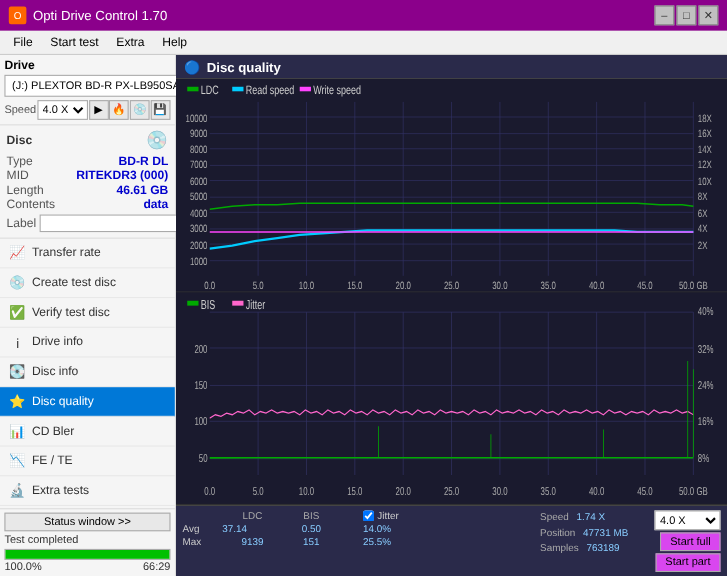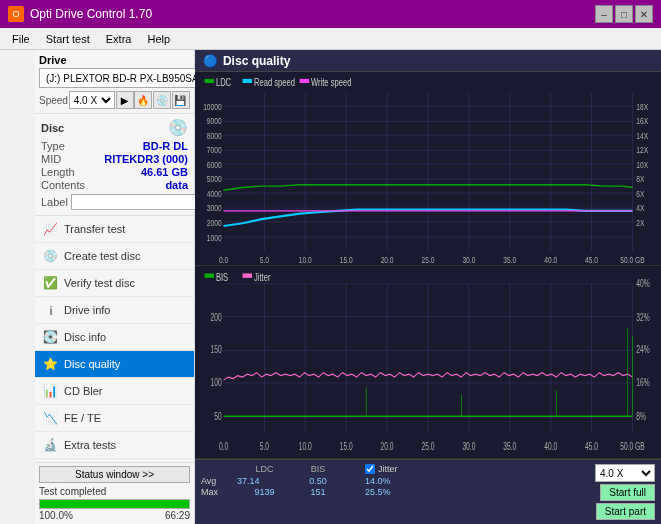--- a/index.html
+++ b/index.html
@@ -11,21 +11,21 @@
     .title-bar-icon { width: 16px; height: 16px; background: #ff6600; border-radius: 2px; display: flex; align-items: center; justify-content: center; font-size: 9px; color: white; }
     .title-bar-text { font-size: 12px; font-weight: normal; }
     .title-bar-controls { display: flex; gap: 2px; }
     .title-btn { width: 18px; height: 18px; background: #c0c0c0; border: 1px solid #888; display: flex; align-items: center; justify-content: center; font-size: 10px; cursor: pointer; color: #333; }
 
     
     .menu-bar { background: #f0f0f0; border-bottom: 1px solid #ccc; display: flex; align-items: center; padding: 2px 4px; height: 22px; }
     .menu-item { padding: 2px 8px; font-size: 11px; cursor: pointer; color: #000; }
 
     
-    .main-content { display: flex; height: calc(524px - 50px); padding-left: 35px; }
+    .main-content { display: flex; height: calc(524px - 50px); }
 
     
     .sidebar { width: 160px; background: #f5f5f5; border-right: 1px solid #ddd; display: flex; flex-direction: column; }
 
     
     .drive-selector { padding: 4px; border-bottom: 1px solid #ddd; }
     .drive-label { font-size: 11px; font-weight: bold; margin-bottom: 2px; }
     .drive-dropdown-row { display: flex; align-items: center; gap: 2px; }
     .drive-dropdown { flex: 1; font-size: 10px; background: white; border: 1px solid #aaa; padding: 1px 2px; height: 20px; }
     .drive-eject-btn { width: 20px; height: 20px; background: #e8e8e8; border: 1px solid #aaa; display: flex; align-items: center; justify-content: center; cursor: pointer; font-size: 10px; }
@@ -63,21 +63,21 @@
     .chart-header { background: #2a2a4a; color: white; display: flex; align-items: center; padding: 3px 8px; height: 22px; border-bottom: 1px solid #444; }
     .chart-header-icon { color: #4488ff; margin-right: 5px; font-size: 12px; }
     .chart-title { font-size: 12px; font-weight: bold; color: white; }
 
     
     .charts-container { flex: 1; display: flex; flex-direction: column; overflow: hidden; }
     .chart-panel { flex: 1; position: relative; background: #1a1a2e; border-bottom: 1px solid #333; overflow: hidden; }
 
     
     .stats-area { background: #2a2a4a; padding: 3px 6px; border-top: 1px solid #444; }
-    .action-btn { background: #86efac; border: 1px solid #aaa; padding: 2px 8px; font-size: 10px; cursor: pointer; white-space: nowrap; }
+    .action-btn { background: #d946ef; border: 1px solid #aaa; padding: 2px 8px; font-size: 10px; cursor: pointer; white-space: nowrap; }
 
     svg.chart { width: 100%; height: 100%; }
   </style>
 </head>
 <body>
 
 <div class="title-bar">
   <div class="title-bar-left">
     <div class="title-bar-icon">O</div>
     <span class="title-bar-text">Opti Drive Control 1.70</span>
@@ -144,21 +144,21 @@
       <div class="label-row">
         <span class="disc-label">Label</span>
         <input class="label-input" type="text" style="">
         <div class="label-btn">✎</div>
       </div>
     </div>
 
     <div class="nav-items">
       <div class="nav-item">
         <span class="nav-item-icon">📈</span>
-        <span>Transfer test</span>
+        <span>Transfer rate</span>
       </div>
       <div class="nav-item">
         <span class="nav-item-icon">💿</span>
         <span>Create test disc</span>
       </div>
       <div class="nav-item">
         <span class="nav-item-icon">✅</span>
         <span>Verify test disc</span>
       </div>
       <div class="nav-item">
@@ -377,20 +377,34 @@
           </div>
           <div style="display:grid;grid-template-columns:35px 55px 50px 20px 70px;gap:1px;margin-bottom:1px;">
             <span style="color:#ccc;font-size:9px;">Max</span>
             <span style="color:#88ccff;font-size:9px;text-align:center;">9139</span>
             <span style="color:#88ccff;font-size:9px;text-align:center;">151</span>
             <span></span>
             <span style="color:#88ccff;font-size:9px;">25.5%</span>
           </div>
         </div>
 
+        <div style="min-width:100px;">
+          <div style="margin-bottom:2px;">
+            <span style="color:#aaa;font-size:9px;">Speed</span>
+            <span style="color:#88ccff;font-size:9px;margin-left:4px;">1.74 X</span>
+          </div>
+          <div style="margin-bottom:2px;">
+            <span style="color:#aaa;font-size:9px;">Position</span>
+            <span style="color:#88ccff;font-size:9px;margin-left:4px;">47731 MB</span>
+          </div>
+          <div>
+            <span style="color:#aaa;font-size:9px;">Samples</span>
+            <span style="color:#88ccff;font-size:9px;margin-left:4px;">763189</span>
+          </div>
+        </div>
 
         <div style="display:flex;flex-direction:column;gap:2px;align-items:flex-end;">
           <select style="font-size:10px;background:white;border:1px solid #aaa;width:60px;height:18px;">
             <option>4.0 X</option>
           </select>
           <button class="action-btn">Start full</button>
           <button class="action-btn">Start part</button>
         </div>
       </div>
     </div>

